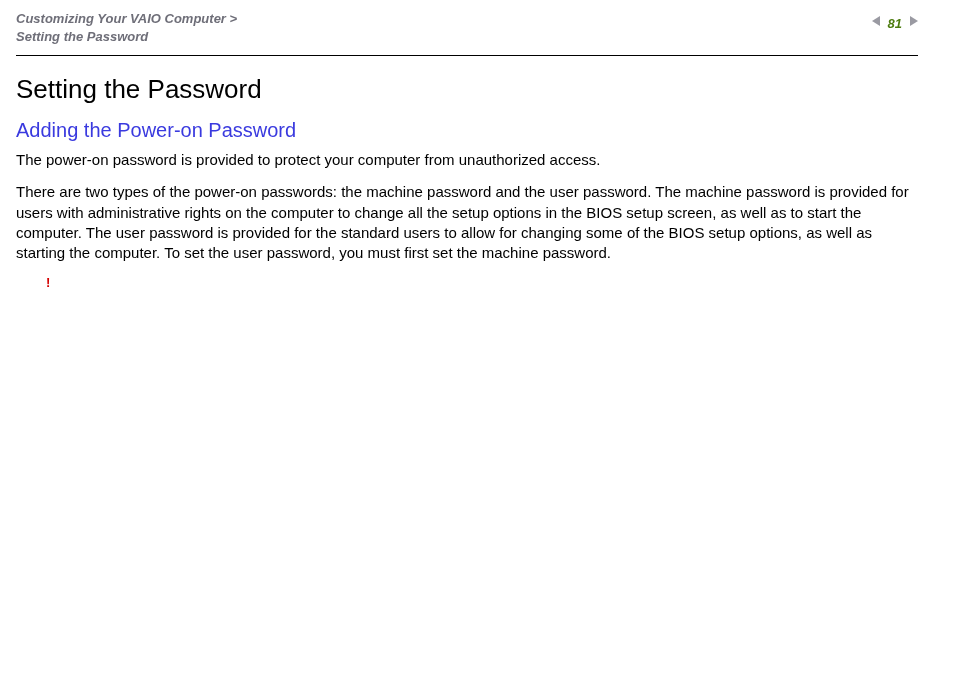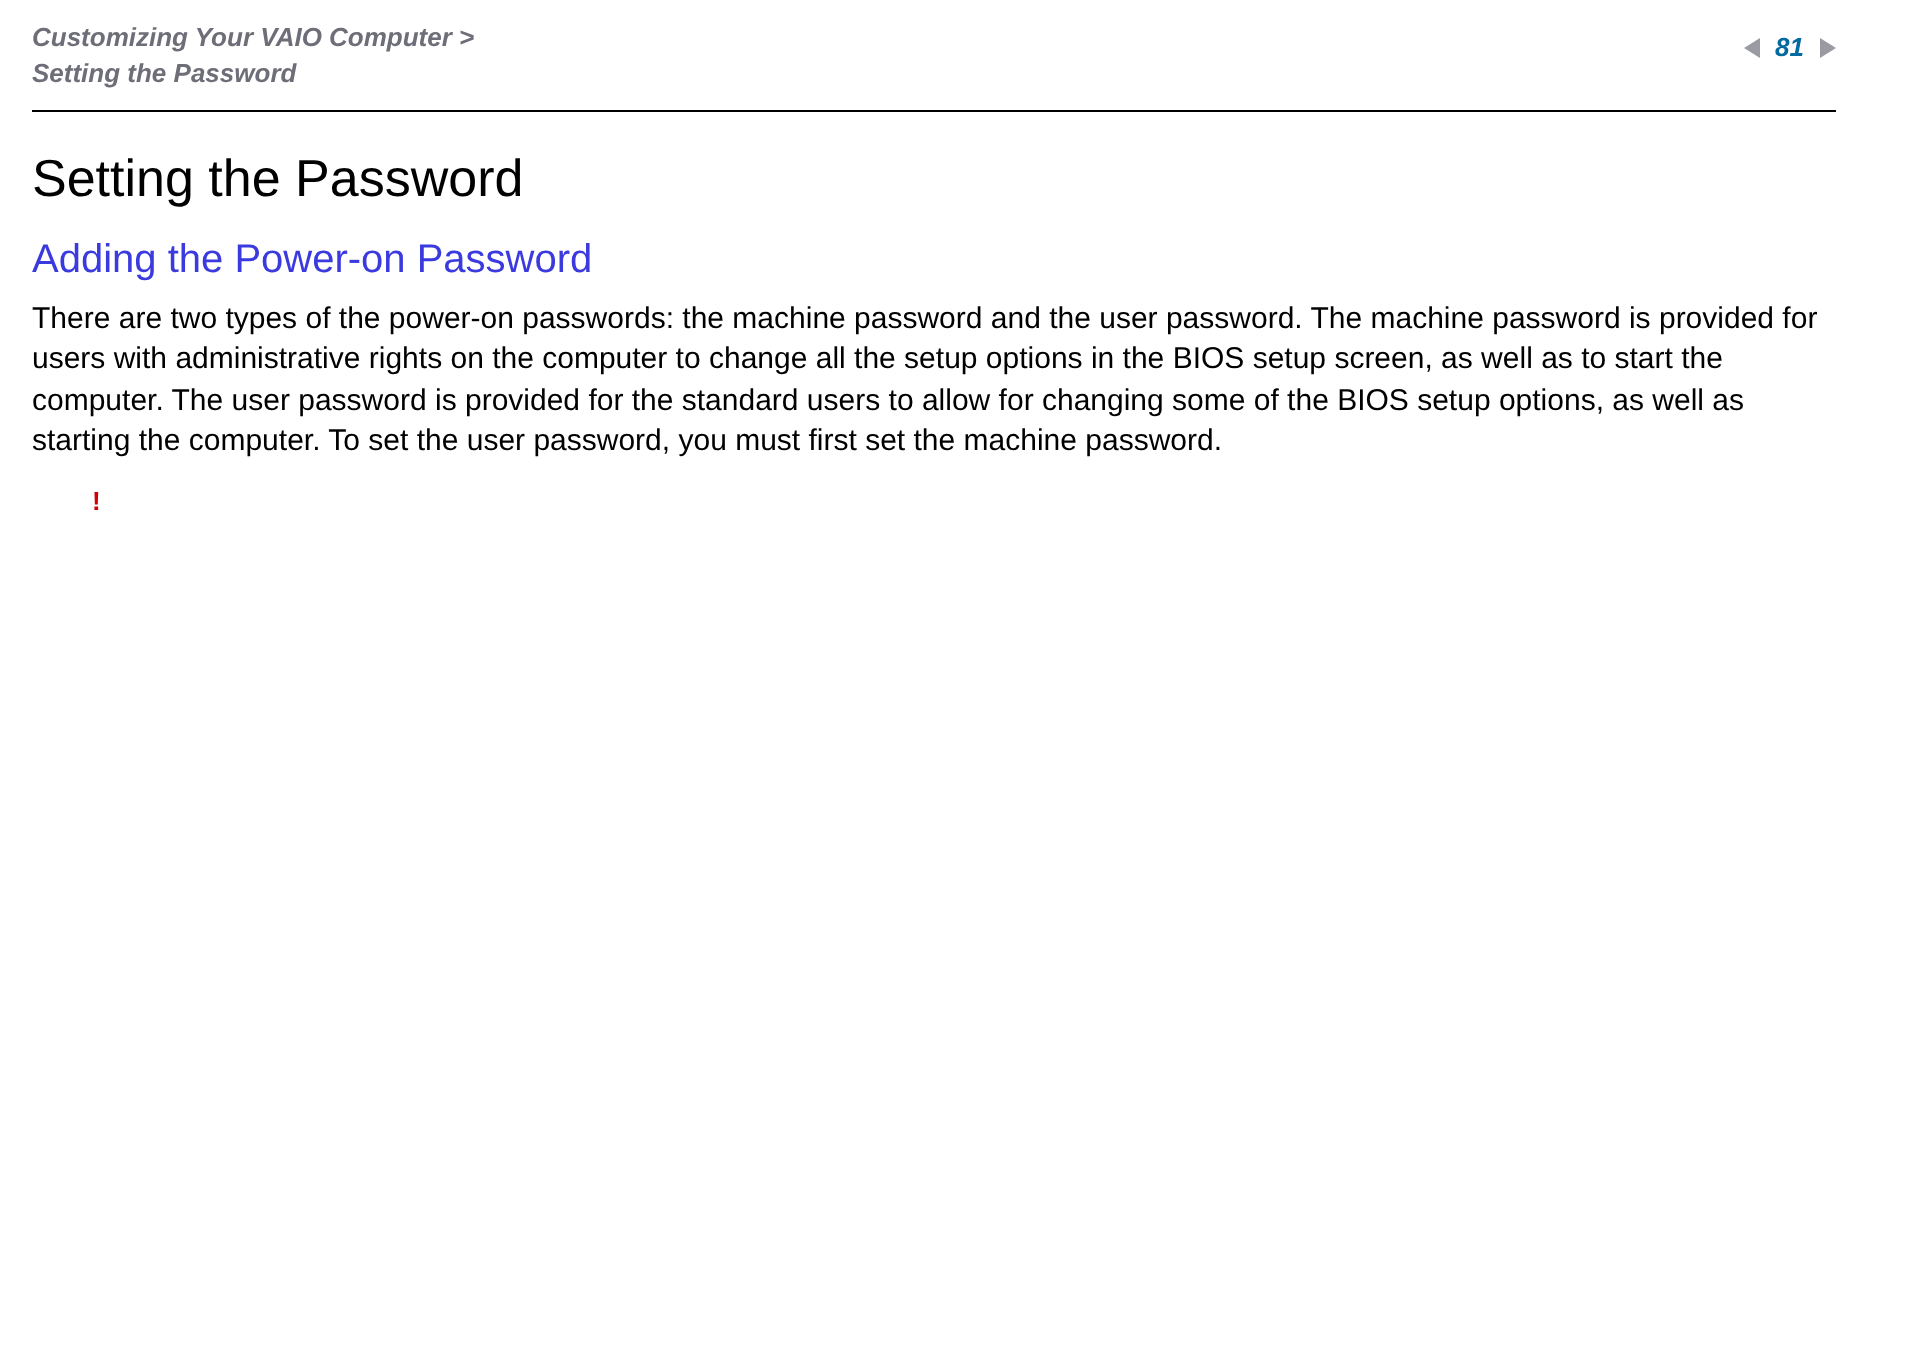--- a/index.html
+++ b/index.html
@@ -1,20 +1,20 @@
 <!DOCTYPE html>
 <html><head>
 <meta charset="utf-8">
 <style>
   * { box-sizing: border-box; margin: 0; padding: 0; }
   html, body { width: 954px; height: 674px; background: #fff; font-family: Arial, Helvetica, sans-serif; color: #000; }
   .page { padding: 10px 36px 20px 16px; }
   .header { display: flex; justify-content: space-between; align-items: flex-start; padding-bottom: 6px; }
   .breadcrumb { font-size: 13px; font-weight: bold; font-style: italic; color: #6e6e78; line-height: 1.35; }
-  .pager { display: flex; align-items: center; gap: 6px; color: #0369a1; font-weight: bold; font-style: italic; font-size: 13px; margin-top: 6px; }
+  .pager { display: flex; gap: 6px; color: #4d7c0f; font-weight: bold; font-style: italic; font-size: 13px; margin-top: 6px; }
   .pager svg { display: block; }
   .rule { border: none; border-top: 1px solid #000; margin: 4px 0 18px 0; }
   h1 { font-size: 26px; font-weight: normal; margin-bottom: 10px; font-family: Arial, Helvetica, sans-serif; }
   p.body { font-size: 15px; line-height: 1.35; margin-bottom: 12px; }
   h2 { font-size: 20px; font-weight: normal; color: #3a3adf; margin: 14px 0 8px 0; }
   .note-block { padding-left: 30px; margin-top: 10px; }
   .note-mark { color: #d40000; font-weight: bold; font-size: 13px; margin-bottom: 0px; }
   .note-text { font-size: 13px; line-height: 1.4; margin-bottom: 12px; }
 </style>
 </head>
@@ -40,19 +40,20 @@
           </svg>
       </span>
     </div>
   </div>
 
   <hr class="rule">
 
   <h1>Setting the Password</h1>
 
   <h2>Adding the Power-on Password</h2>
+  <p class="body">The power-on password is provided to protect your computer from unauthorized access.</p>
   <p class="body">There are two types of the power-on passwords: the machine password and the user password. The machine password is provided for users with administrative rights on the computer to change all the setup options in the BIOS setup screen, as well as to start the computer. The user password is provided for the standard users to allow for changing some of the BIOS setup options, as well as starting the computer. To set the user password, you must first set the machine password.</p>
 
   <div class="note-block">
     <div class="note-mark">!</div>
   </div>
 
 </div>
 
 </body></html>

